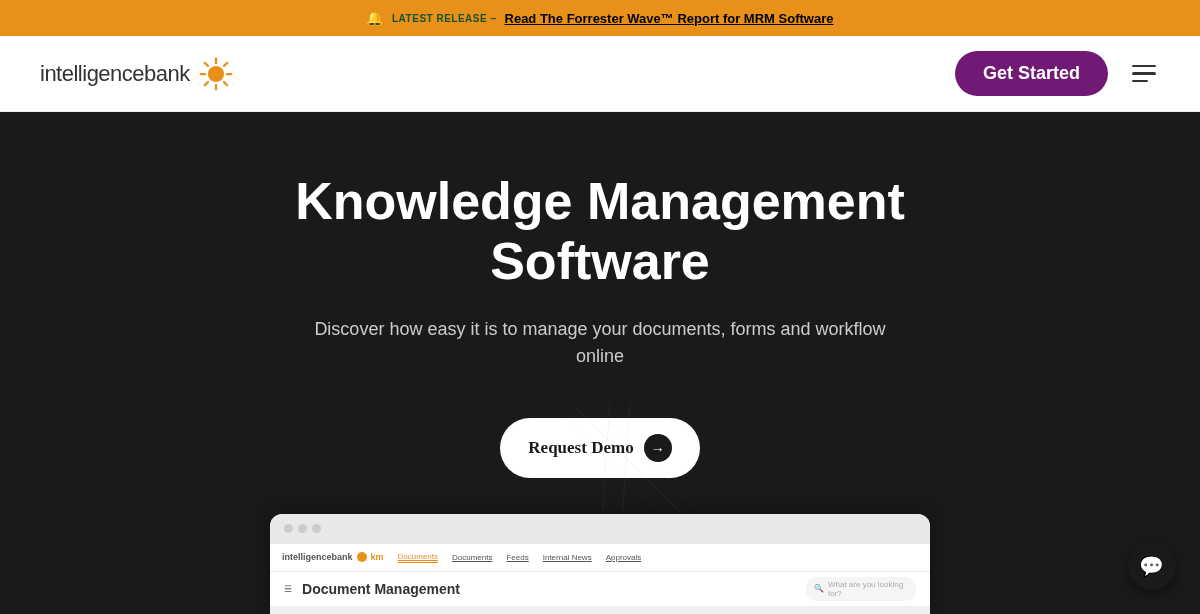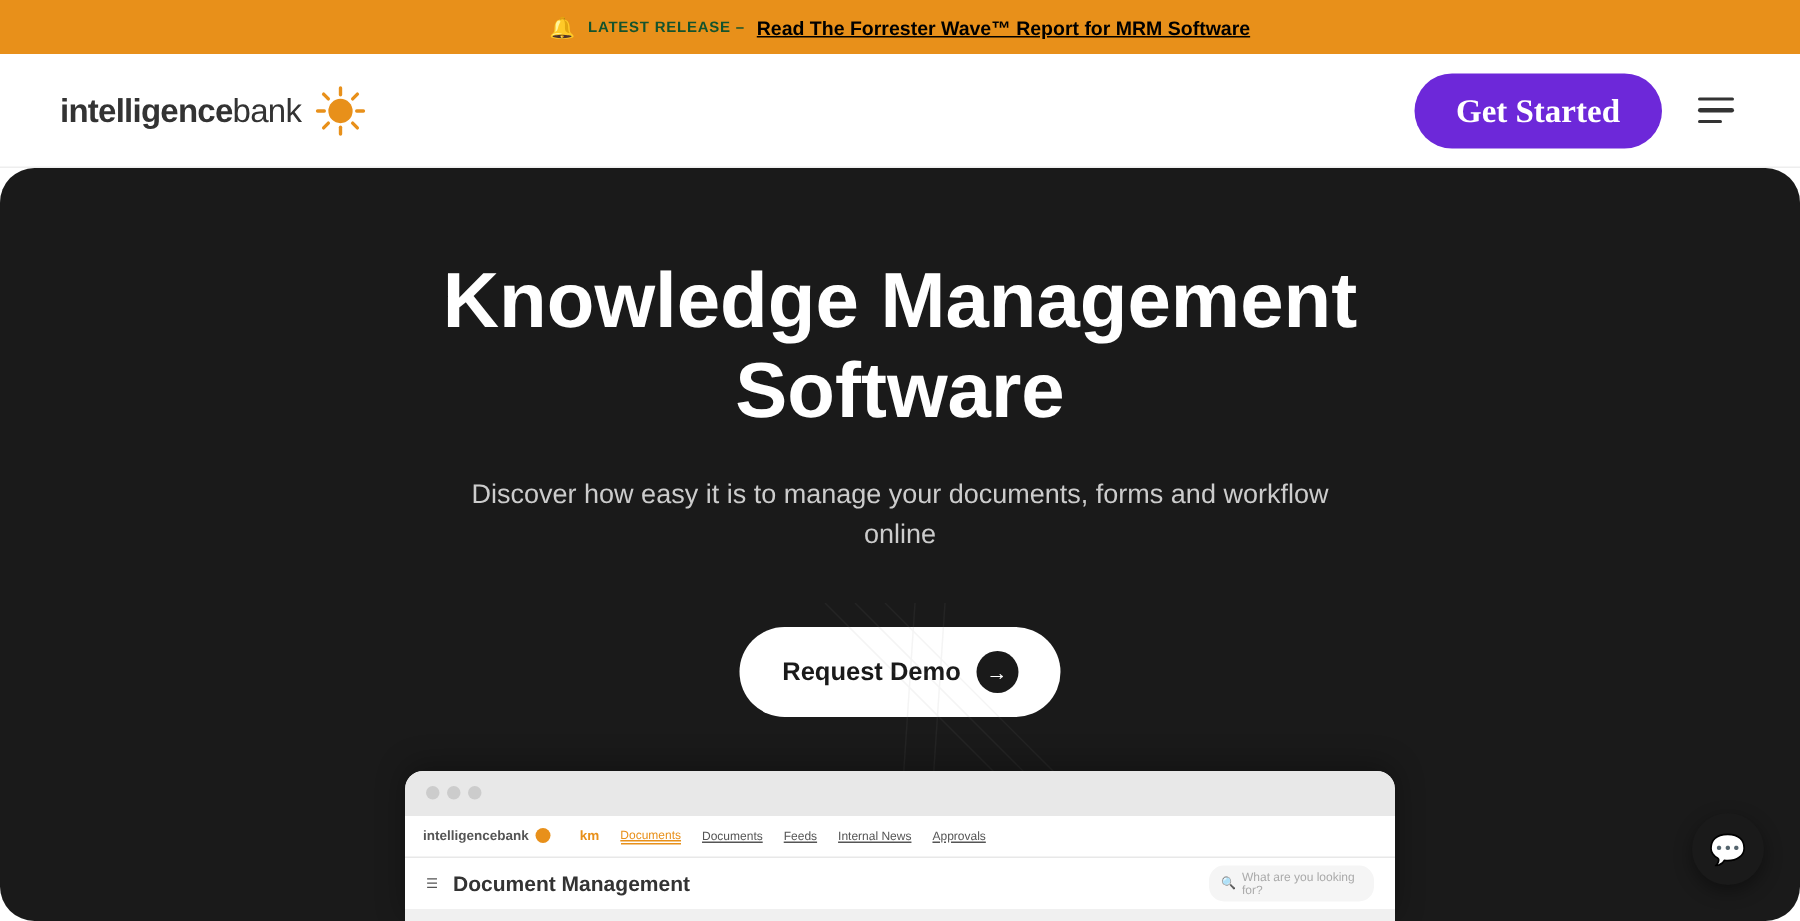--- a/index.html
+++ b/index.html
@@ -48,41 +48,40 @@
       align-items: center;
       gap: 8px;
     }
     .logo-text {
       font-size: 22px;
       color: #333;
       font-weight: 400;
       letter-spacing: -0.5px;
     }
     .logo-text span {
-      font-weight: 700;
+      font-weight: 400;
     }
     .sun-icon {
       width: 36px;
       height: 36px;
     }
     .header-right {
       display: flex;
       align-items: center;
       gap: 20px;
     }
     .get-started-btn {
-      background: #6d28d9;
+      background: #701a75;
       color: #fff;
       border: none;
       border-radius: 30px;
       padding: 12px 28px;
-      font-size: 22px;
+      font-size: 18px;
       font-weight: 600;
       cursor: pointer;
-      font-family: Liberation Serif, serif;
     }
     .menu-icon {
       display: flex;
       flex-direction: column;
       gap: 5px;
       cursor: pointer;
       padding: 4px;
     }
     .menu-icon span {
       display: block;
@@ -98,21 +97,20 @@
     
     .hero {
       background: #1a1a1a;
       min-height: 502px;
       display: flex;
       flex-direction: column;
       align-items: center;
       padding-top: 60px;
       position: relative;
       overflow: hidden;
-      border-radius: 23px;
     }
     .hero-title {
       color: #fff;
       font-size: 52px;
       font-weight: 800;
       text-align: center;
       line-height: 1.15;
       max-width: 700px;
       margin-bottom: 24px;
     }
@@ -135,20 +133,21 @@
       color: #1a1a1a;
       border: none;
       border-radius: 30px;
       padding: 16px 28px;
       font-size: 17px;
       font-weight: 600;
       cursor: pointer;
       display: flex;
       align-items: center;
       gap: 10px;
+      font-family: Liberation Serif, serif;
     }
     .arrow-circle {
       width: 28px;
       height: 28px;
       background: #1a1a1a;
       border-radius: 50%;
       display: flex;
       align-items: center;
       justify-content: center;
       color: #fff;
@@ -376,21 +375,21 @@
         <div class="dot"></div>
         <div class="dot"></div>
         <div class="dot"></div>
       </div>
     </div>
 
     <div class="app-nav-bar">
       <div class="app-logo-small">
         <span>intelligencebank</span>
         <div class="app-logo-dot"></div>
-        <span style="font-weight:700;color:#E8901A;margin-left:16px;">km</span>
+        <span style="font-weight:700;color:#E8901A;">km</span>
       </div>
       <span class="app-nav-item active">Documents</span>
       <span class="app-nav-item">Documents</span>
       <span class="app-nav-item">Feeds</span>
       <span class="app-nav-item">Internal News</span>
       <span class="app-nav-item">Approvals</span>
       <div class="app-avatar"></div>
     </div>
 
     <div class="app-content-row">

